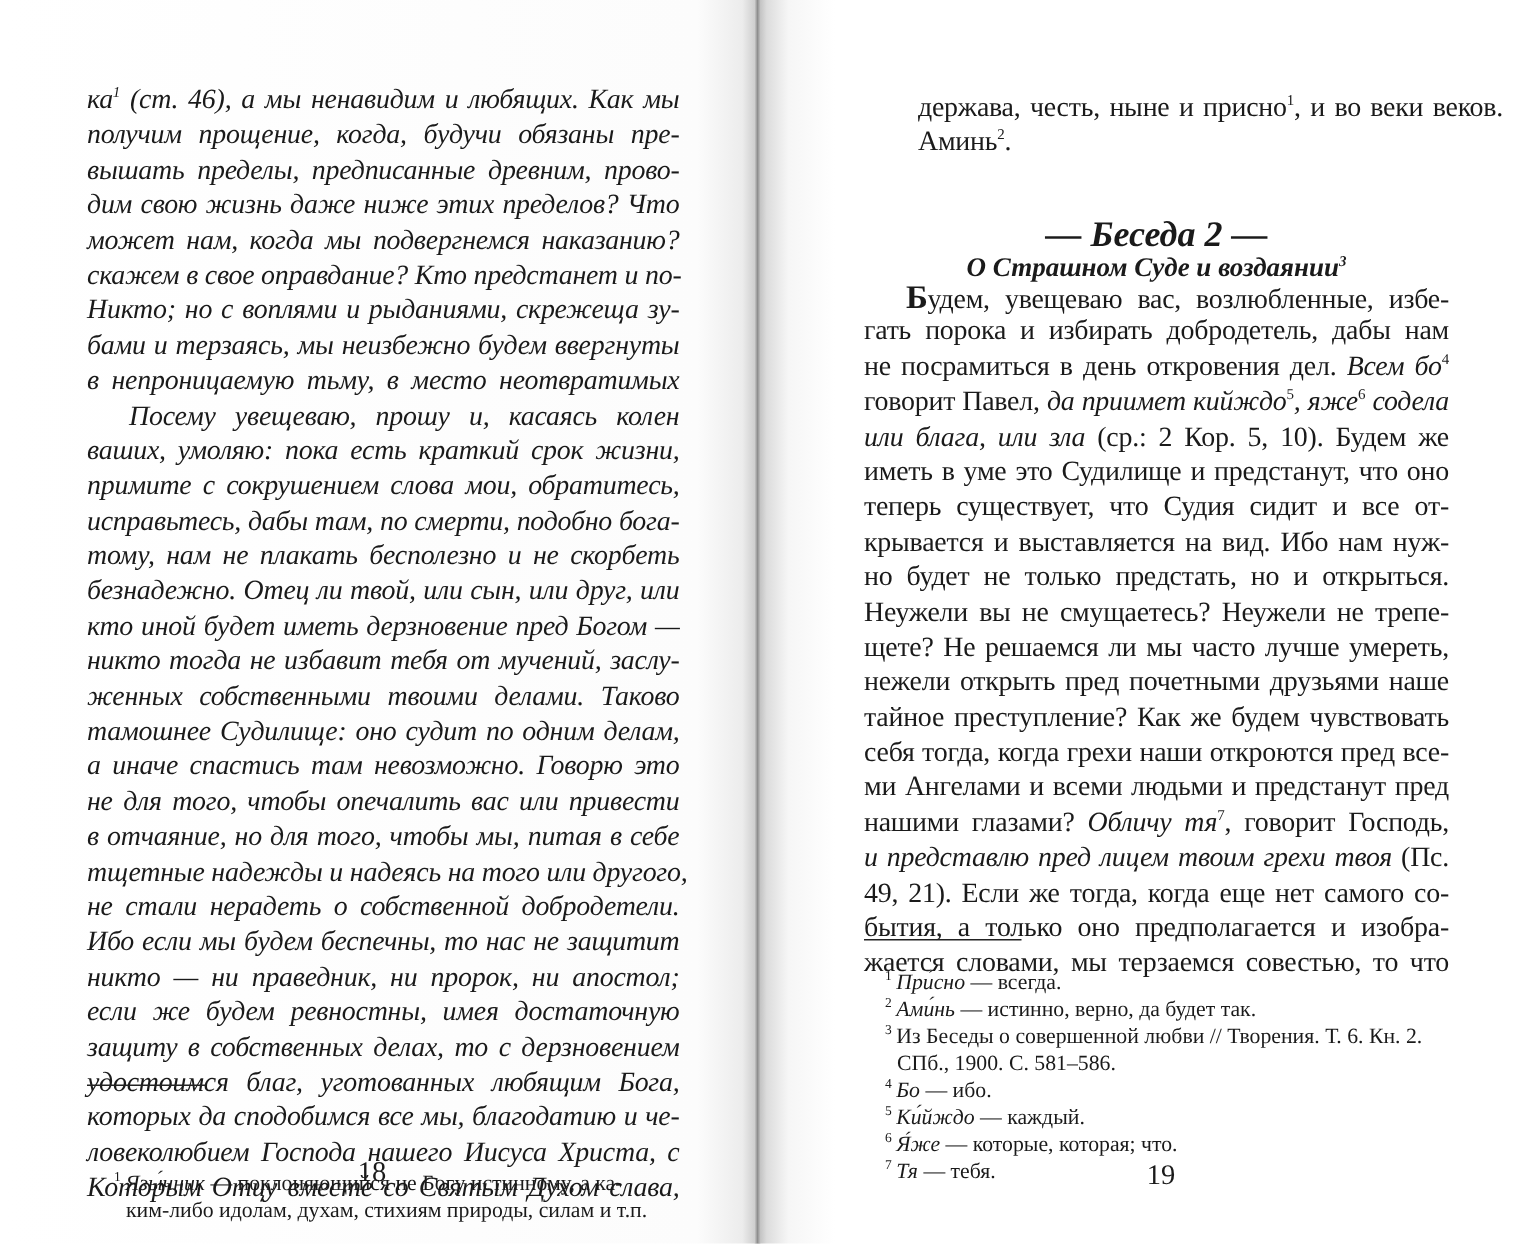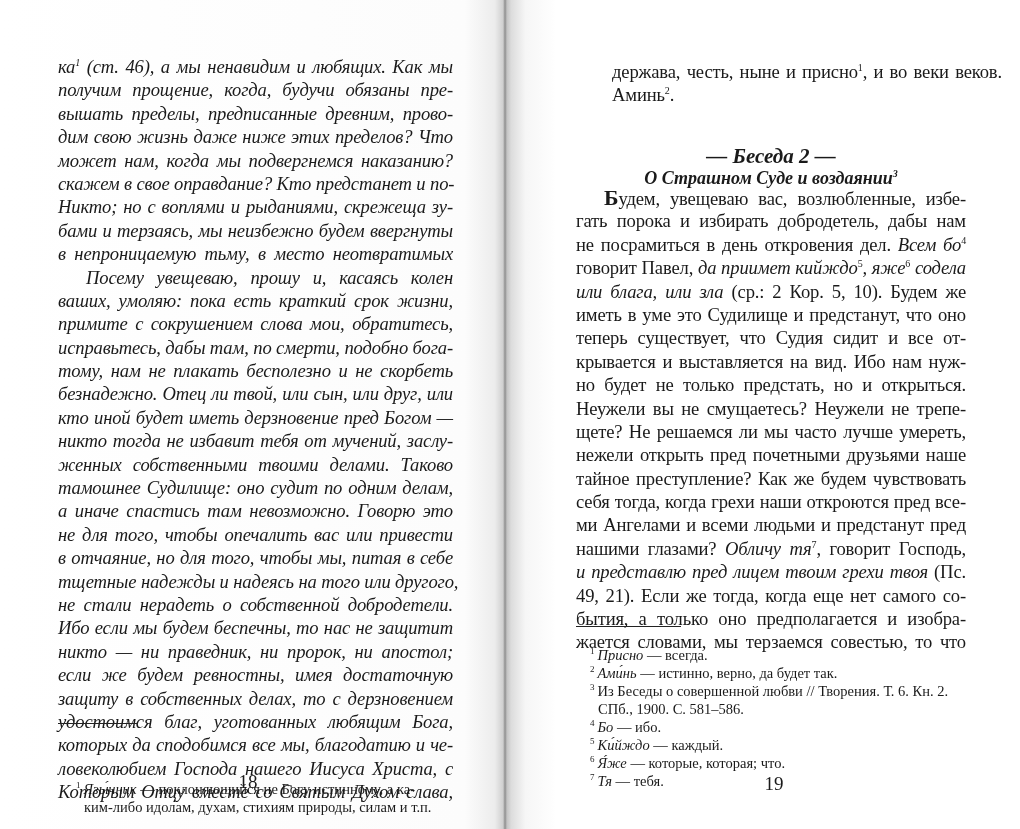--- a/index.html
+++ b/index.html
@@ -30,21 +30,21 @@
     .right-body-main { left: 576px; top: 186px; width: 390px; }
     .line { display: block; white-space: nowrap; text-align: justify; text-align-last: justify; height: 23.4px; }
     .line.last { text-align-last: left; }
     .indent { padding-left: 28px; }
     sup { font-size: 10px; line-height: 0; vertical-align: super; }
     em { font-style: italic; }
     .heading {
       position: absolute; left: 576px; width: 390px; text-align: center;
       font-style: italic; font-weight: bold;
     }
-    .heading-title { top: 144px; font-size: 21px; }
+    .heading-title { top: 144px; font-size: 24px; }
     .heading-sub { top: 168px; font-size: 18px; }
     .dropcap { font-weight: bold; font-size: 22px; }
     .fn-rule { position: absolute; height: 1px; background: #222; }
     .fn-rule-left { left: 58px; top: 723px; width: 80px; }
     .fn-rule-right { left: 576px; top: 626px; width: 105px; }
     .footnotes { position: absolute; font-size: 14.5px; line-height: 18px; }
     .fn-left { left: 76px; top: 756px; width: 378px; margin-top: 24px; }
     .fn-right { left: 590px; top: 646px; width: 380px; }
     .fn { display: block; }
     .fn .lbl { font-size: 9px; vertical-align: super; line-height: 0; margin-right: 3px; }

